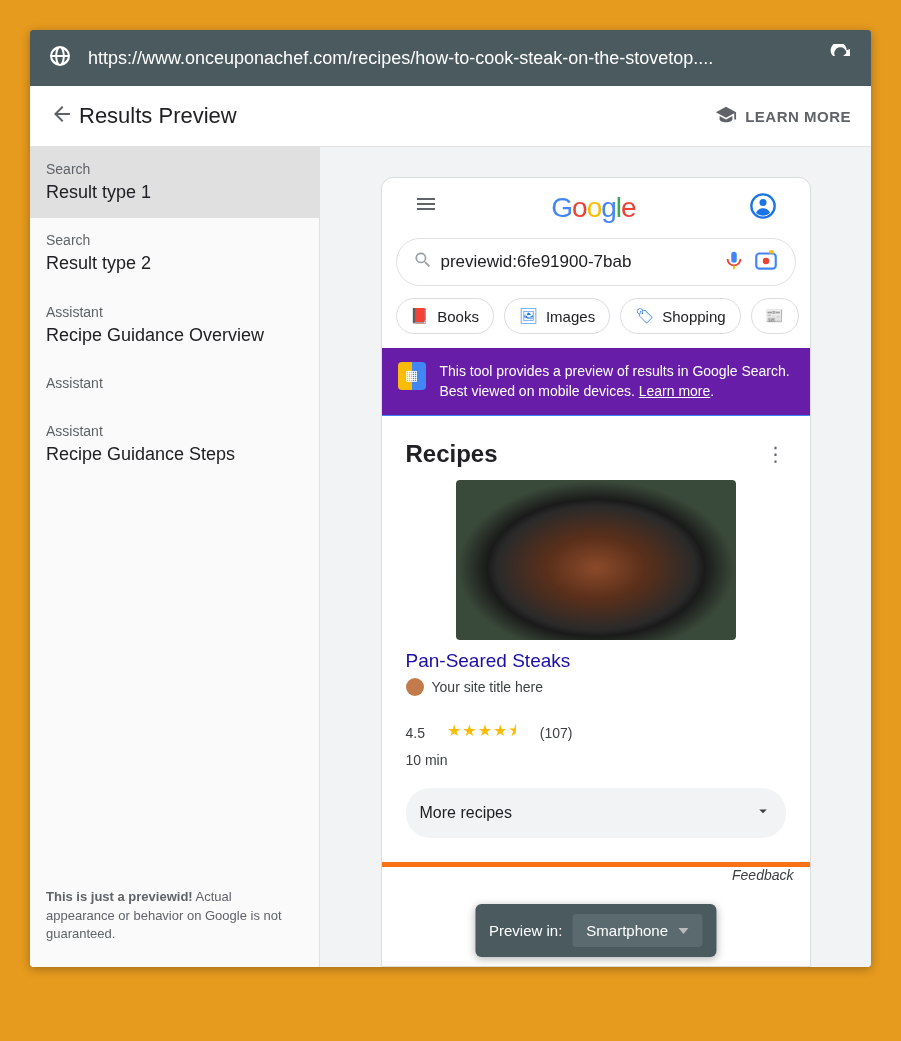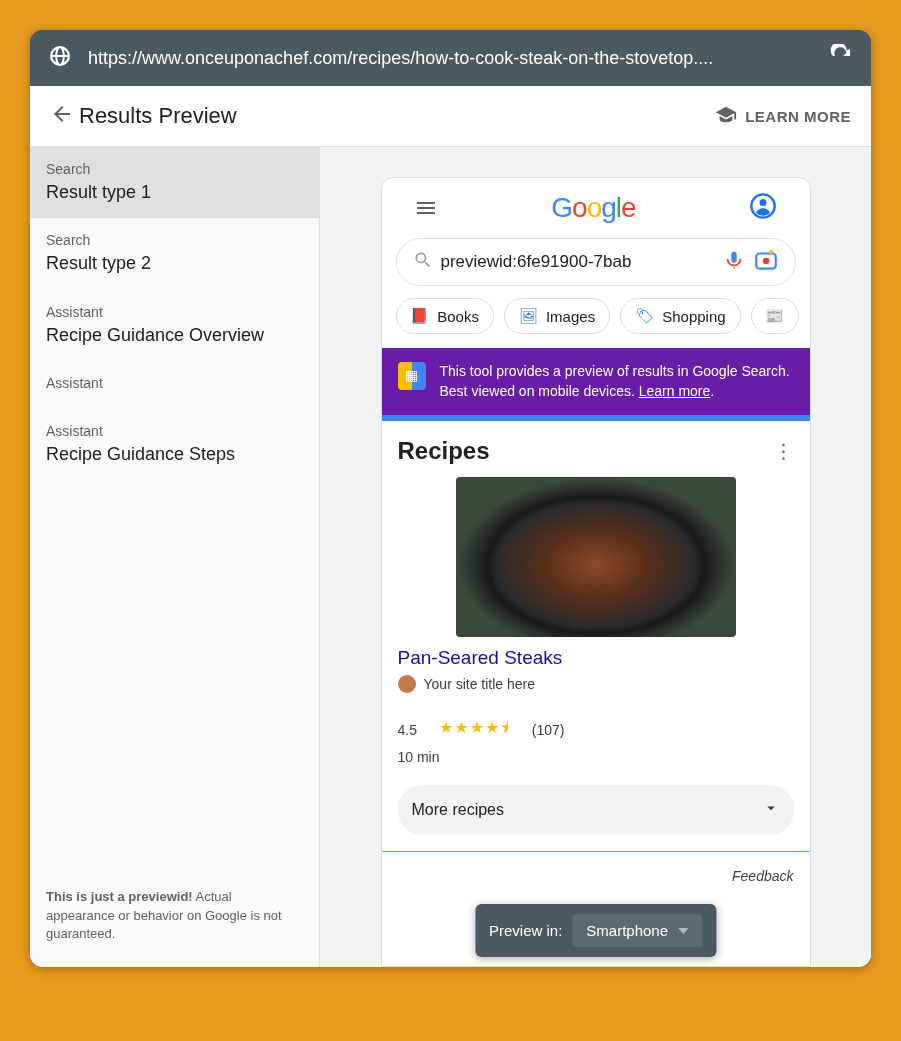--- a/index.html
+++ b/index.html
@@ -1,66 +1,66 @@
 <!DOCTYPE html>
 <html><head>
 <meta charset="utf-8">
 <style>
   * { box-sizing: border-box; margin: 0; padding: 0; font-family: Arial, Helvetica, sans-serif; }
   body { background: #e69a1e; padding: 30px; }
-  .frame { background: #4a5a5f; border-radius: 13px; overflow: hidden; box-shadow: 0 2px 10px rgba(0,0,0,0.3); }
+  .frame { background: #4a5a5f; border-radius: 4px; overflow: hidden; box-shadow: 0 2px 10px rgba(0,0,0,0.3); }
   .url-bar { display: flex; align-items: center; padding: 14px 18px; background: #4a5a5f; gap: 16px; }
   .url-bar svg { fill: #fff; }
   .url-text { flex: 1; color: #fff; font-size: 18px; white-space: nowrap; overflow: hidden; text-overflow: ellipsis; }
   .reload { cursor: pointer; }
   .app { background: #fff; }
   .header { display: flex; align-items: center; padding: 16px 20px; border-bottom: 1px solid #e0e0e0; gap: 5px; }
   .header .back { cursor: pointer; color: #5f6368; }
   .header .title { font-size: 22px; font-weight: 500; color: #202124; flex: 1; }
   .header .learn { display: flex; align-items: center; gap: 8px; color: #5f6368; font-size: 15px; font-weight: 600; letter-spacing: 0.5px; cursor: pointer; }
   .body { display: flex; height: 820px; }
   .sidebar { width: 290px; border-right: 1px solid #e0e0e0; background: #fafafa; display: flex; flex-direction: column; }
   .sidebar-items { flex: 1; overflow-y: auto; }
   .sitem { padding: 14px 16px; cursor: pointer; }
   .sitem.active { background: #e0e0e0; }
   .sitem .cat { font-size: 14px; color: #5f6368; margin-bottom: 4px; }
   .sitem .lbl { font-size: 18px; color: #202124; line-height: 1.3; }
   .sidebar-footer { padding: 14px 16px 24px; font-size: 13px; color: #5f6368; line-height: 1.4; }
   .preview-area { flex: 1; background: #f1f3f4; display: flex; justify-content: center; padding: 30px 0 0 0; position: relative; }
   .phone { width: 430px; background: #fff; border-radius: 12px 12px 0 0; border: 1px solid #dadce0; overflow: hidden; display: flex; flex-direction: column; }
-  .phone-top { display: flex; align-items: flex-end; justify-content: space-between; padding: 14px 32px; }
+  .phone-top { display: flex; align-items: flex-start; justify-content: space-between; padding: 14px 32px; }
   .hamburger { cursor: pointer; }
   .google-logo { font-size: 28px; font-weight: 500; letter-spacing: -1px; }
   .google-logo span:nth-child(1){color:#4285f4;}
   .google-logo span:nth-child(2){color:#ea4335;}
   .google-logo span:nth-child(3){color:#fbbc05;}
   .google-logo span:nth-child(4){color:#4285f4;}
   .google-logo span:nth-child(5){color:#34a853;}
   .google-logo span:nth-child(6){color:#ea4335;}
   .acct { color:#1a73e8; cursor:pointer; }
   .srch { margin: 0 14px 12px; border: 1px solid #dfe1e5; border-radius: 24px; padding: 8px 16px; display: flex; align-items: center; gap: 8px; }
   .srch input { border: none; outline: none; font-size: 17px; color: #202124; flex: 1; min-width: 0; }
   .chips { display:flex; gap:10px; padding: 0 14px 14px; overflow:hidden; }
   .chip { border:1px solid #dadce0; border-radius:20px; padding:8px 14px; display:flex; align-items:center; gap:8px; font-size:15px; color:#202124; cursor:pointer; white-space:nowrap; }
   .banner { background:#681da8; color:#fff; padding:14px 16px; display:flex; align-items:flex-start; gap:14px; font-size:14px; line-height:1.4; }
   .banner-icon { width:28px; height:28px; flex-shrink:0; background: linear-gradient(to right, #fbbc05 50%, #4285f4 50%); border-radius:4px; display:flex; align-items:center; justify-content:center; font-size:14px; }
   .banner a { color:#fff; text-decoration:underline; }
-  .card { padding: 16px; border-top:6px solid #3b82f6; }
+  .card { padding: 24px; border-top:1px solid #3b82f6; }
   .card-head { display:flex; justify-content:space-between; align-items:center; margin-bottom:12px; }
   .card-title { font-size:24px; font-weight:700; color:#202124; }
   .dots { color:#5f6368; cursor:pointer; font-size:20px; }
   .recipe-img { width:280px; height:160px; margin:0 auto 10px; background: radial-gradient(ellipse at 50% 55%, #8b4a2a 0%, #5a2f1a 25%, #2a2a2a 50%, #1a1a1a 55%, #3a4a3a 70%); border-radius:4px; }
   .recipe-title { color:#1a0dab; font-size:19px; margin-bottom:6px; }
   .site-row { display:flex; align-items:center; gap:8px; font-size:14px; color:#3c4043; margin-bottom:23px; }
   .avatar { width:18px; height:18px; border-radius:50%; background:#c27b4a; }
   .rating-row { display:flex; align-items:center; gap:22px; font-size:14px; color:#3c4043; margin-bottom:6px; }
   .stars { color:#fbbc05; font-size:16px; letter-spacing:1px; }
   .time { font-size:14px; color:#3c4043; }
   .more-btn { margin:20px 0 0; background:#f1f3f4; border-radius:24px; padding:14px; display:flex; align-items:center; justify-content:space-between; gap:23px; font-size:16px; color:#202124; cursor:pointer; }
-  .feedback { text-align:right; padding:16px 16px; font-size:14px; font-style:italic; color:#3c4043; border-top:1px solid #f97316; }
+  .feedback { text-align:right; padding:0 16px; font-size:14px; font-style:italic; color:#3c4043; border-top:5px solid #f97316; }
   .preview-selector { position:absolute; bottom:10px; left:50%; transform:translateX(-50%); background:#4a5a5f; border-radius:6px; padding:10px 14px; display:flex; align-items:center; gap:10px; color:#fff; font-size:15px; box-shadow:0 2px 8px rgba(0,0,0,0.3); }
   .selector-btn { background:#5a6a6f; border-radius:4px; padding:8px 14px; display:flex; align-items:center; gap:10px; cursor:pointer; }
   .chev-down { width:0; height:0; border-left:5px solid transparent; border-right:5px solid transparent; border-top:6px solid #bbb; }
 </style>
 </head>
 <body>
 
 <div class="frame">
   <div class="url-bar">
     <span>

